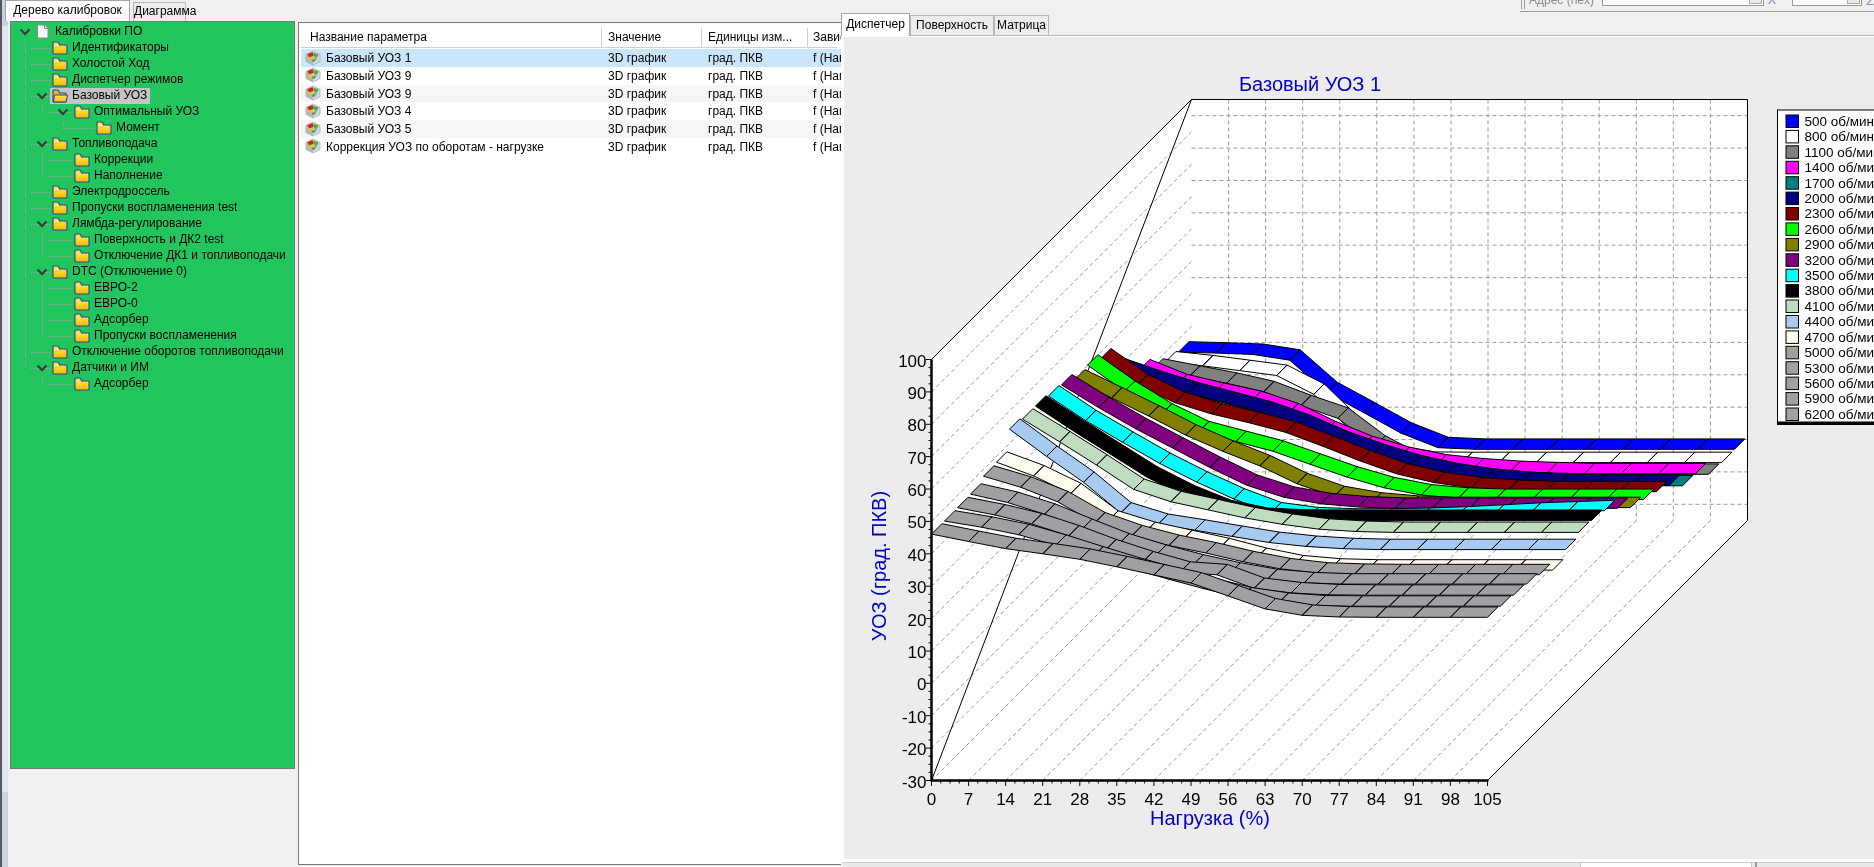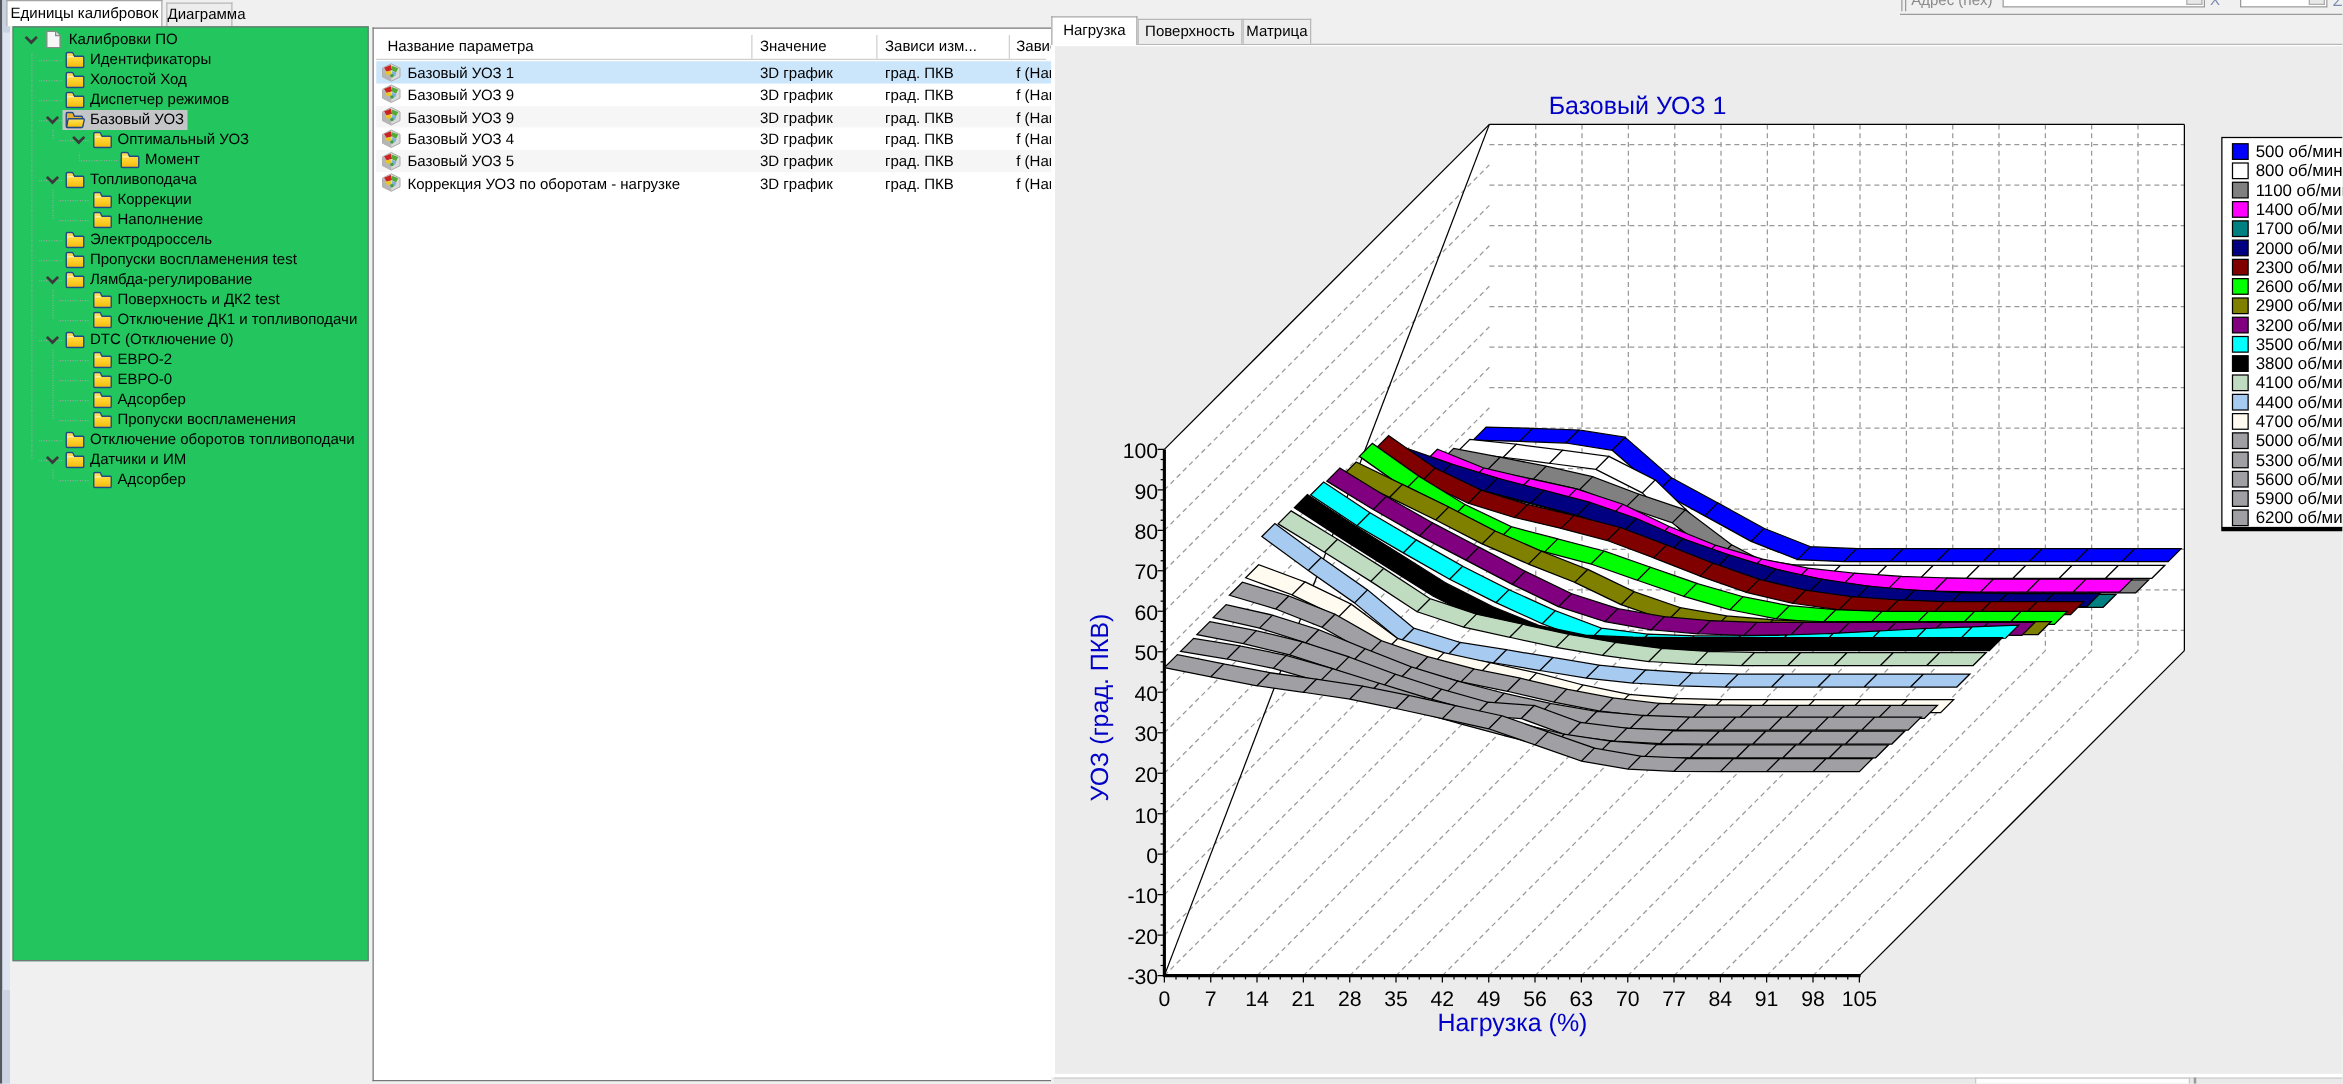--- a/index.html
+++ b/index.html
@@ -22,21 +22,21 @@
     </defs>
   </svg>
 
 
 <div style="position:absolute;left:0;top:0;width:2px;height:867px;background:#54575d"></div>
 <div style="position:absolute;left:2px;top:0;width:6px;height:867px;background:#dde5f3"></div>
 <div style="position:absolute;left:2px;top:0;width:6px;height:26px;background:#c9d2e2"></div>
 <div style="position:absolute;left:2px;top:792px;width:6px;height:75px;background:#ccd4e4"></div>
 
 
-<div class="tab" style="left:5px;top:0;width:125px;height:21px;background:#fff;border:1px solid #a5a5a5;border-bottom:none;line-height:18px">Единицы калибровок</div>
+<div class="tab" style="left:5px;top:0;width:125px;height:21px;background:#fff;border:1px solid #a5a5a5;border-bottom:none;line-height:18px">Дерево калибровок</div>
 <div class="tab" style="left:133px;top:2px;width:53px;height:19px;background:#ededed;border:1px solid #b7b7b7;border-bottom:none;line-height:16px">Диаграмма</div>
 
 
 <div style="position:absolute;left:10px;top:21px;width:285px;height:748px;background:#22c55e;border:1px solid #75757a;overflow:hidden">
 <div style="position:absolute;left:0;top:0;width:283px;height:842px;overflow:hidden">
 <div class="vg" style="left:14px;top:20px;height:326px"></div>
       <div class="hg" style="left:20px;top:26px;width:19px"></div>
       <div class="hg" style="left:20px;top:42px;width:19px"></div>
       <div class="hg" style="left:20px;top:58px;width:19px"></div>
       <div class="hg" style="left:20px;top:74px;width:19px"></div>
@@ -205,21 +205,21 @@
   </div>
 
 
 <div style="position:absolute;left:298px;top:22px;width:543px;height:843px;background:#fff;border:1px solid #75757a;border-right:none;overflow:hidden">
 <div style="position:absolute;left:2px;top:3px;width:536px;height:22px;background:#ffffff;border-bottom:1px solid #d0d0d0"></div>
     <div style="position:absolute;left:302px;top:5px;width:1px;height:19px;background:#d0d0d0"></div>
     <div style="position:absolute;left:402px;top:5px;width:1px;height:19px;background:#d0d0d0"></div>
     <div style="position:absolute;left:508px;top:5px;width:1px;height:19px;background:#d0d0d0"></div>
     <div class="hc" style="left:11px;top:7px">Название параметра</div>
     <div class="hc" style="left:309px;top:7px">Значение</div>
-    <div class="hc" style="left:409px;top:7px">Зависи изм...</div>
+    <div class="hc" style="left:409px;top:7px">Единицы изм...</div>
     <div class="hc" style="left:514px;top:7px">Зависи</div>
     <div style="position:absolute;left:2px;top:26px;width:541px;height:17.75px;background:#cbe6fb"></div>
     <svg width="16" height="16" viewBox="0 0 16 16" style="position:absolute;left:6px;top:27px">
       <path d="M8 1 L15 4.5 L15 11.5 L8 15 L1 11.5 L1 4.5 Z" fill="#d9d9d9" stroke="#aaaaaa" stroke-width="0.8"></path>
       <path d="M1 4.5 L8 8 L8 15 L1 11.5 Z" fill="#b5b5b5"></path>
       <path d="M2.2 4.2 L7.6 2 L8.6 6 L4.4 7.4 Z" fill="#cc2222"></path>
       <path d="M8.2 2.6 L13.6 4.6 L11.8 8 L8.8 6.4 Z" fill="#55aa33"></path>
       <path d="M3 7.4 L7.4 6.6 L8.2 9.4 L4.6 10 Z" fill="#e8c820"></path>
       <path d="M8.6 7 L12.2 8.2 L11 11 L8.8 9.8 Z" fill="#7ab0d8"></path>
       <circle cx="8.6" cy="10.6" r="1.4" fill="#3f9e3f"></circle>
@@ -311,21 +311,21 @@
 <div style="position:absolute;left:1749px;top:-10px;width:13px;height:14px;background:#e8e8e8;border:1px solid #adadad;font-size:8px;text-align:center;line-height:13px;color:#444">▼</div>
 <div style="position:absolute;left:1768px;top:-7px;font-size:12px;color:#7a8db0">X</div>
 <div style="position:absolute;left:1792px;top:-12px;width:70px;height:18px;background:#fff;border:1px solid #999"></div>
 <div style="position:absolute;left:1847px;top:-10px;width:13px;height:14px;background:#e8e8e8;border:1px solid #adadad;font-size:8px;text-align:center;line-height:13px;color:#444">▼</div>
 <div style="position:absolute;left:1866px;top:-7px;font-size:13px;color:#7a8db0">Σ</div>
 
 
 <div style="position:absolute;left:841px;top:35px;width:1033px;height:1px;background:#b7b7b7"></div>
 <div class="tab" style="left:910px;top:15px;width:84px;height:20px;background:#ededed;border:1px solid #b7b7b7;border-bottom:none;line-height:19px">Поверхность</div>
 <div class="tab" style="left:994px;top:15px;width:55px;height:20px;background:#ededed;border:1px solid #b7b7b7;border-bottom:none;line-height:19px">Матрица</div>
-<div class="tab" style="left:841px;top:13px;width:69px;height:23px;background:#fff;border:1px solid #a5a5a5;border-bottom:none;line-height:21px">Нагрузка</div>
+<div class="tab" style="left:841px;top:13px;width:69px;height:23px;background:#fff;border:1px solid #a5a5a5;border-bottom:none;line-height:21px">Диспетчер</div>
 
 
 <div style="position:absolute;left:841px;top:36px;width:1033px;height:826px;background:#fff"></div>
 <div style="position:absolute;left:844px;top:37px;width:1030px;height:821.5px;background:#ececec"></div>
 <svg width="1030" height="830" viewBox="0 0 1030 830" style="position:absolute;left:844px;top:37px;" font-family="Liberation Sans, sans-serif">
     <polygon points="87.5,322.5 347.5,62.5 903.5,62.5 903.5,483.5 643.5,743.5 87.5,743.5" fill="#ffffff"></polygon>
     <g stroke="#999999" stroke-width="1" fill="none" stroke-dasharray="4,3">
       <line x1="384.6" y1="62.5" x2="384.6" y2="483.5"></line>
       <line x1="421.6" y1="62.5" x2="421.6" y2="483.5"></line>
       <line x1="458.7" y1="62.5" x2="458.7" y2="483.5"></line>

